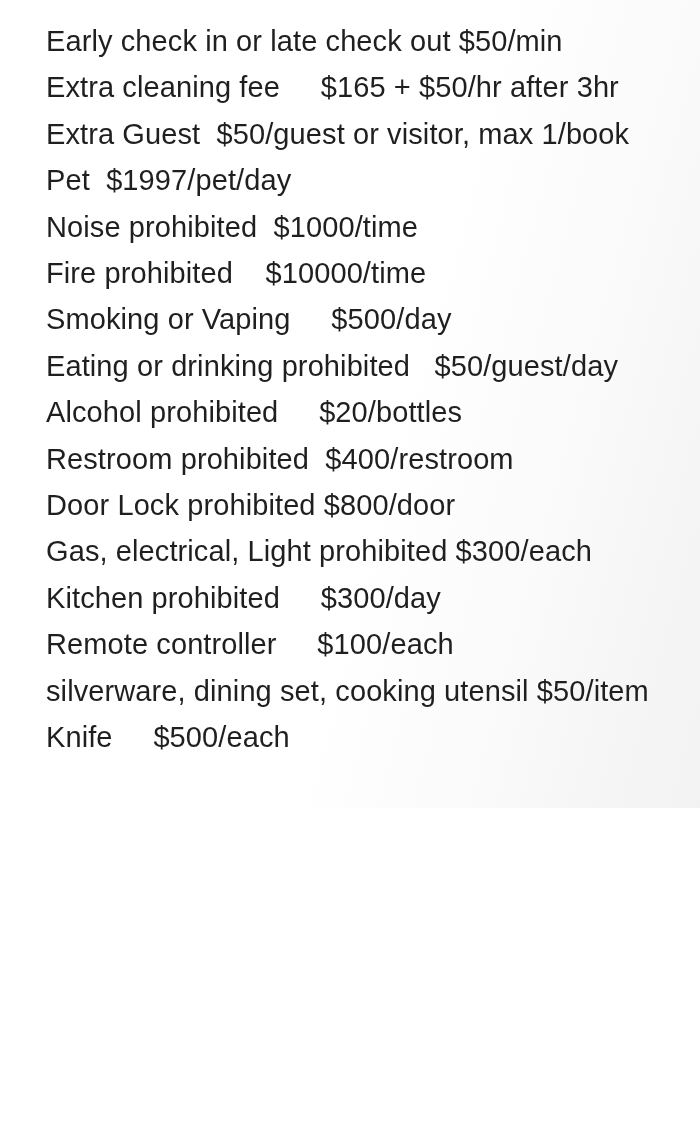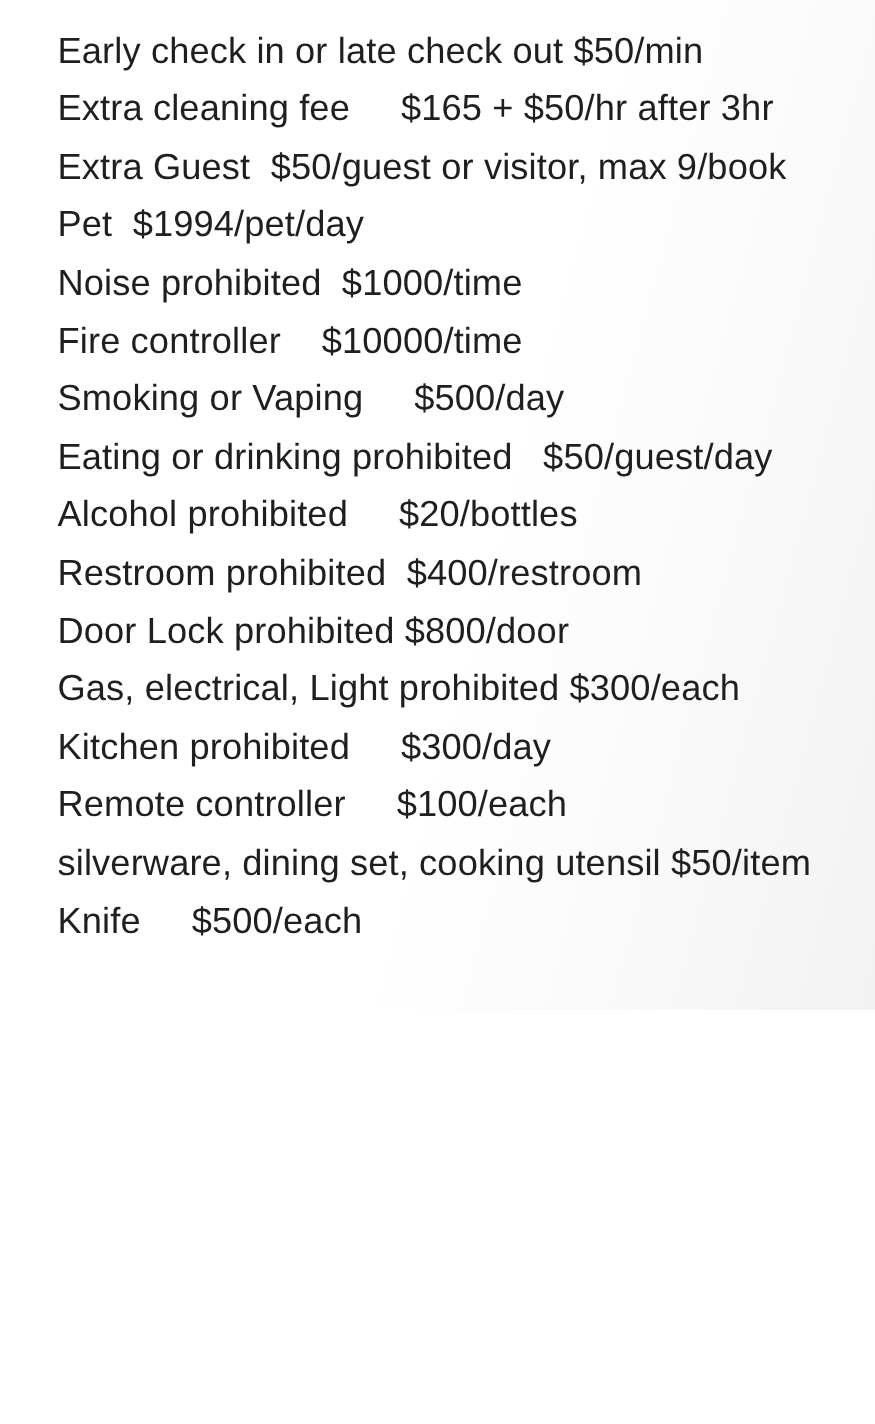--- a/index.html
+++ b/index.html
@@ -36,24 +36,24 @@
     font-weight: 400;
   }
 </style>
 </head>
 <body>
 
 <div id="sheet">
   <ul class="rules-list">
     <li class="rule">Early check in or late check out $50/min</li>
     <li class="rule">Extra cleaning fee     $165 + $50/hr after 3hr</li>
-    <li class="rule">Extra Guest  $50/guest or visitor, max 9/book</li>
-    <li class="rule">Pet  $1994/pet/day</li>
+    <li class="rule">Extra Guest  $50/guest or visitor, max 1/book</li>
+    <li class="rule">Pet  $1997/pet/day</li>
     <li class="rule">Noise prohibited  $1000/time</li>
-    <li class="rule">Fire controller    $10000/time</li>
+    <li class="rule">Fire prohibited    $10000/time</li>
     <li class="rule">Smoking or Vaping     $500/day</li>
     <li class="rule">Eating or drinking prohibited   $50/guest/day</li>
     <li class="rule">Alcohol prohibited     $20/bottles</li>
     <li class="rule">Restroom prohibited  $400/restroom</li>
     <li class="rule">Door Lock prohibited $800/door</li>
     <li class="rule">Gas, electrical, Light prohibited $300/each</li>
     <li class="rule">Kitchen prohibited     $300/day</li>
     <li class="rule">Remote controller     $100/each</li>
     <li class="rule">silverware, dining set, cooking utensil $50/item</li>
     <li class="rule">Knife     $500/each</li>

